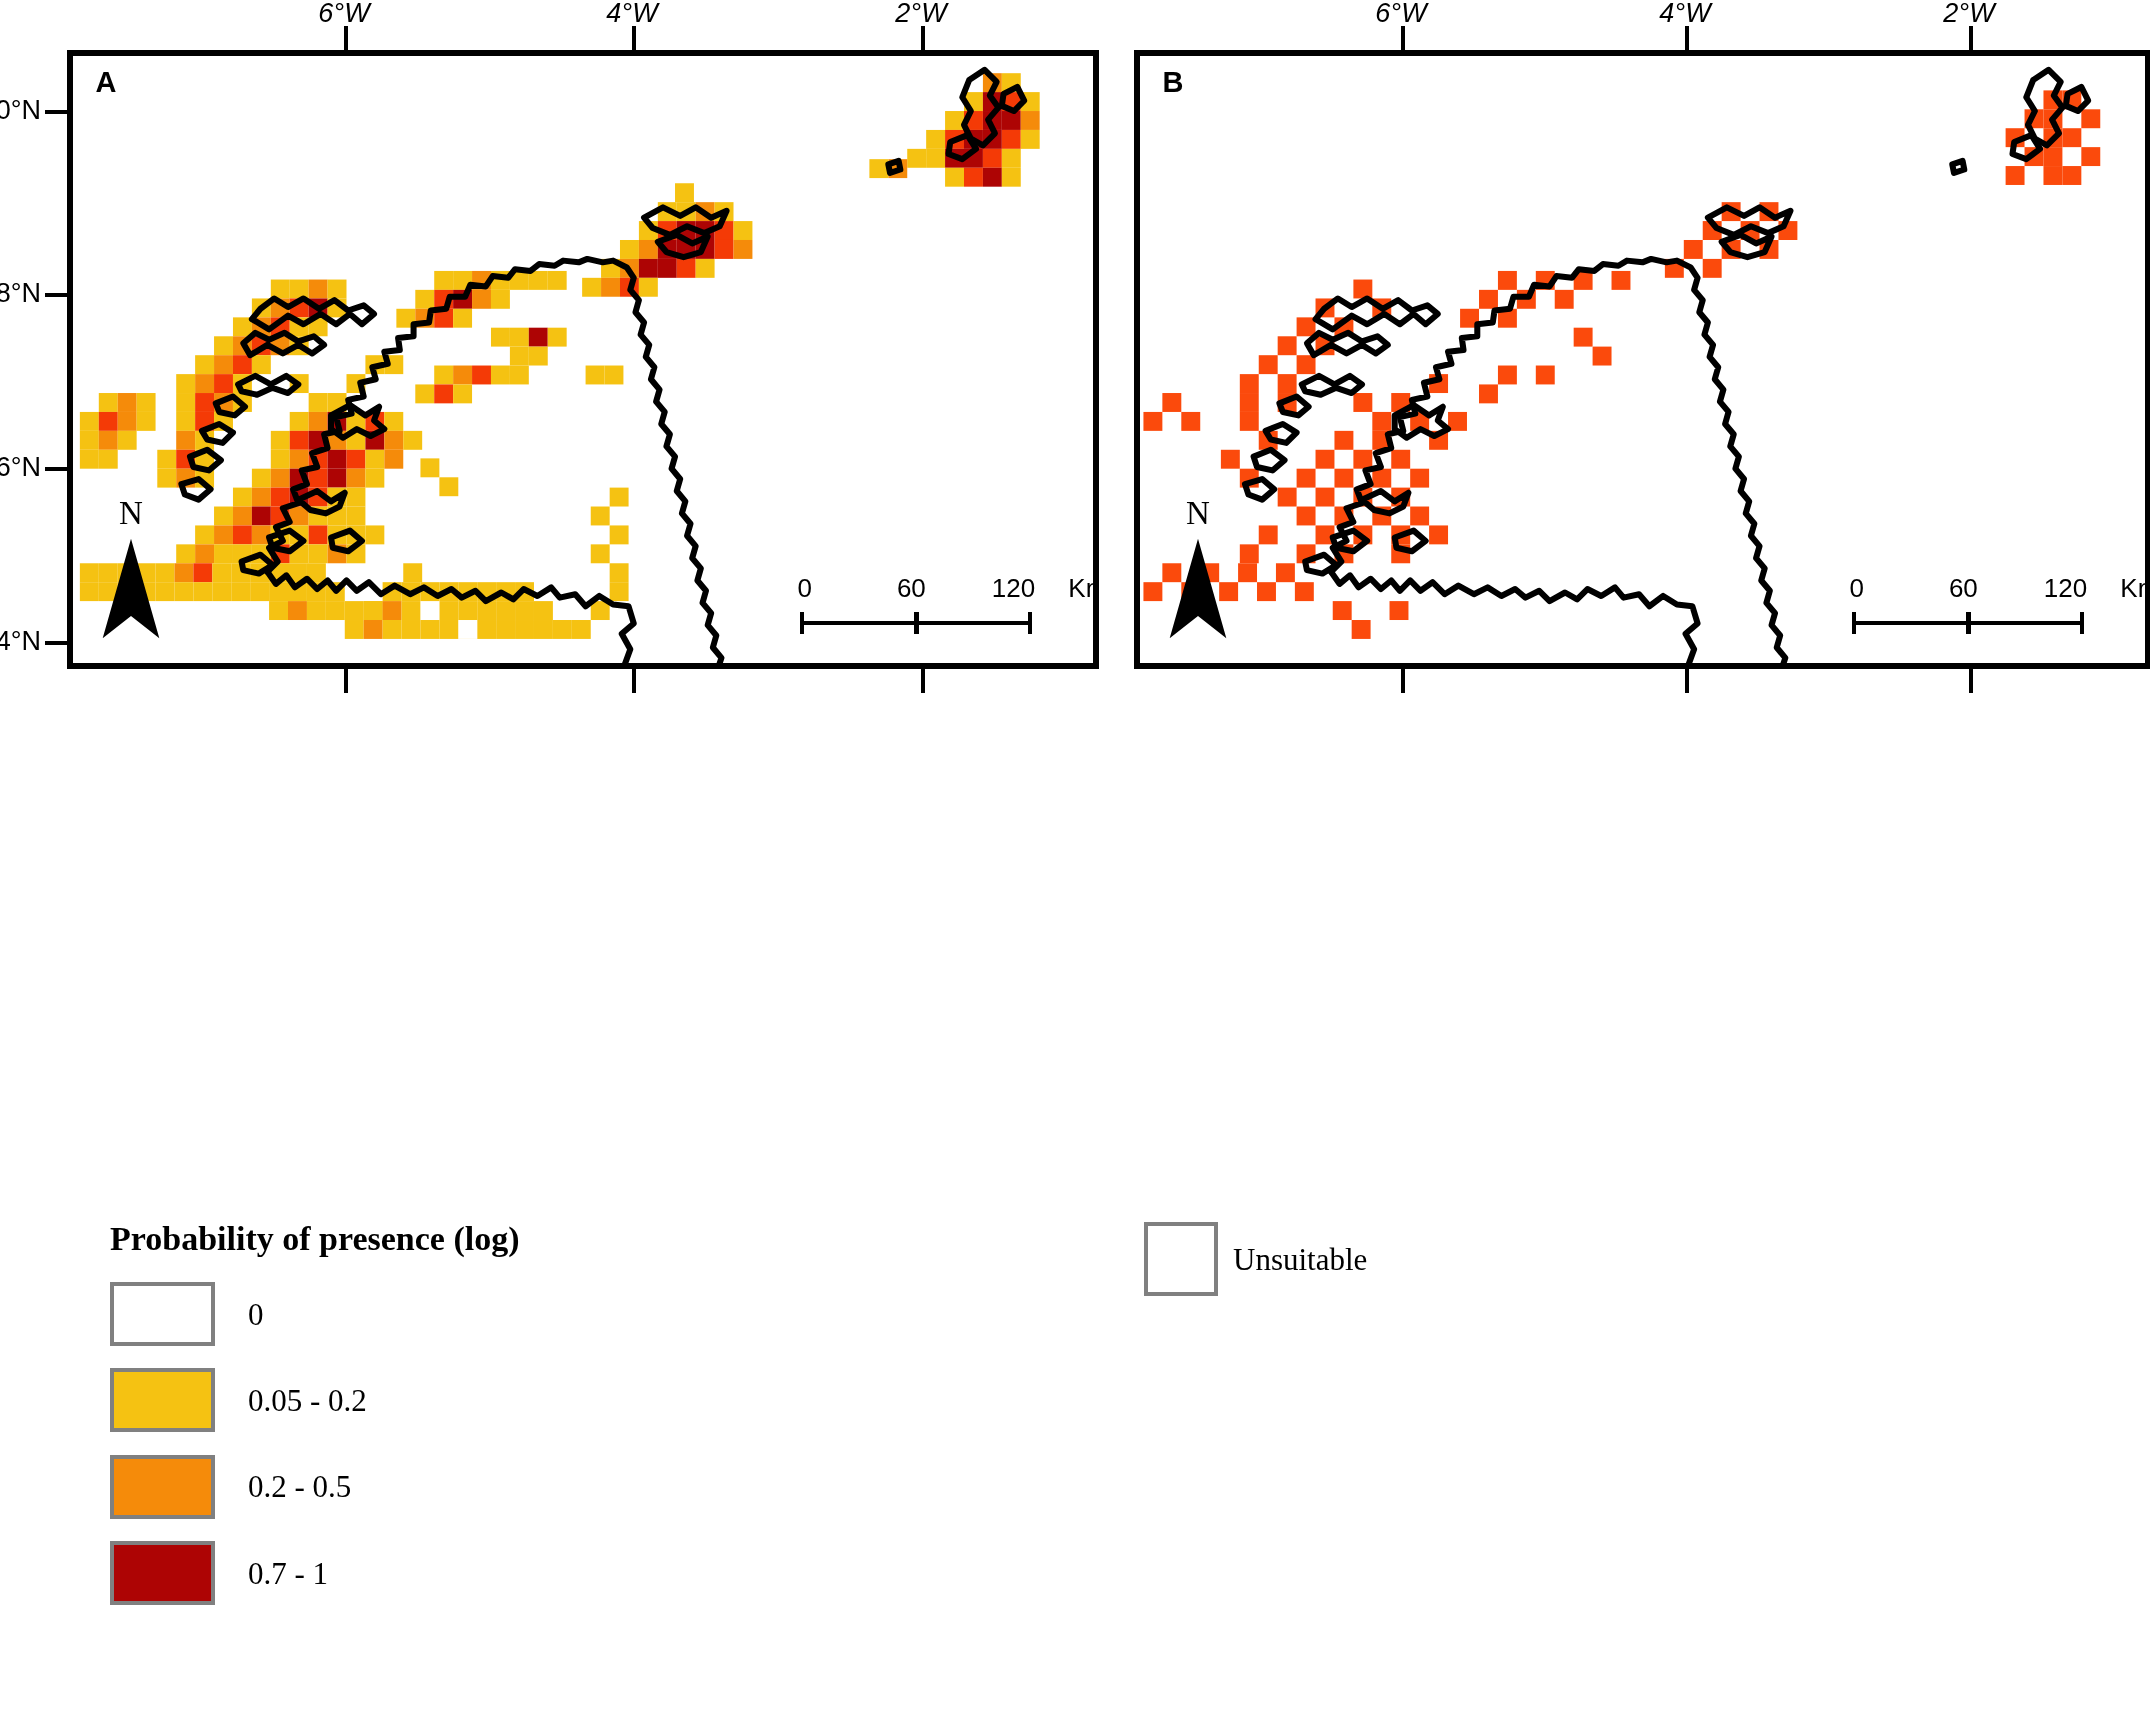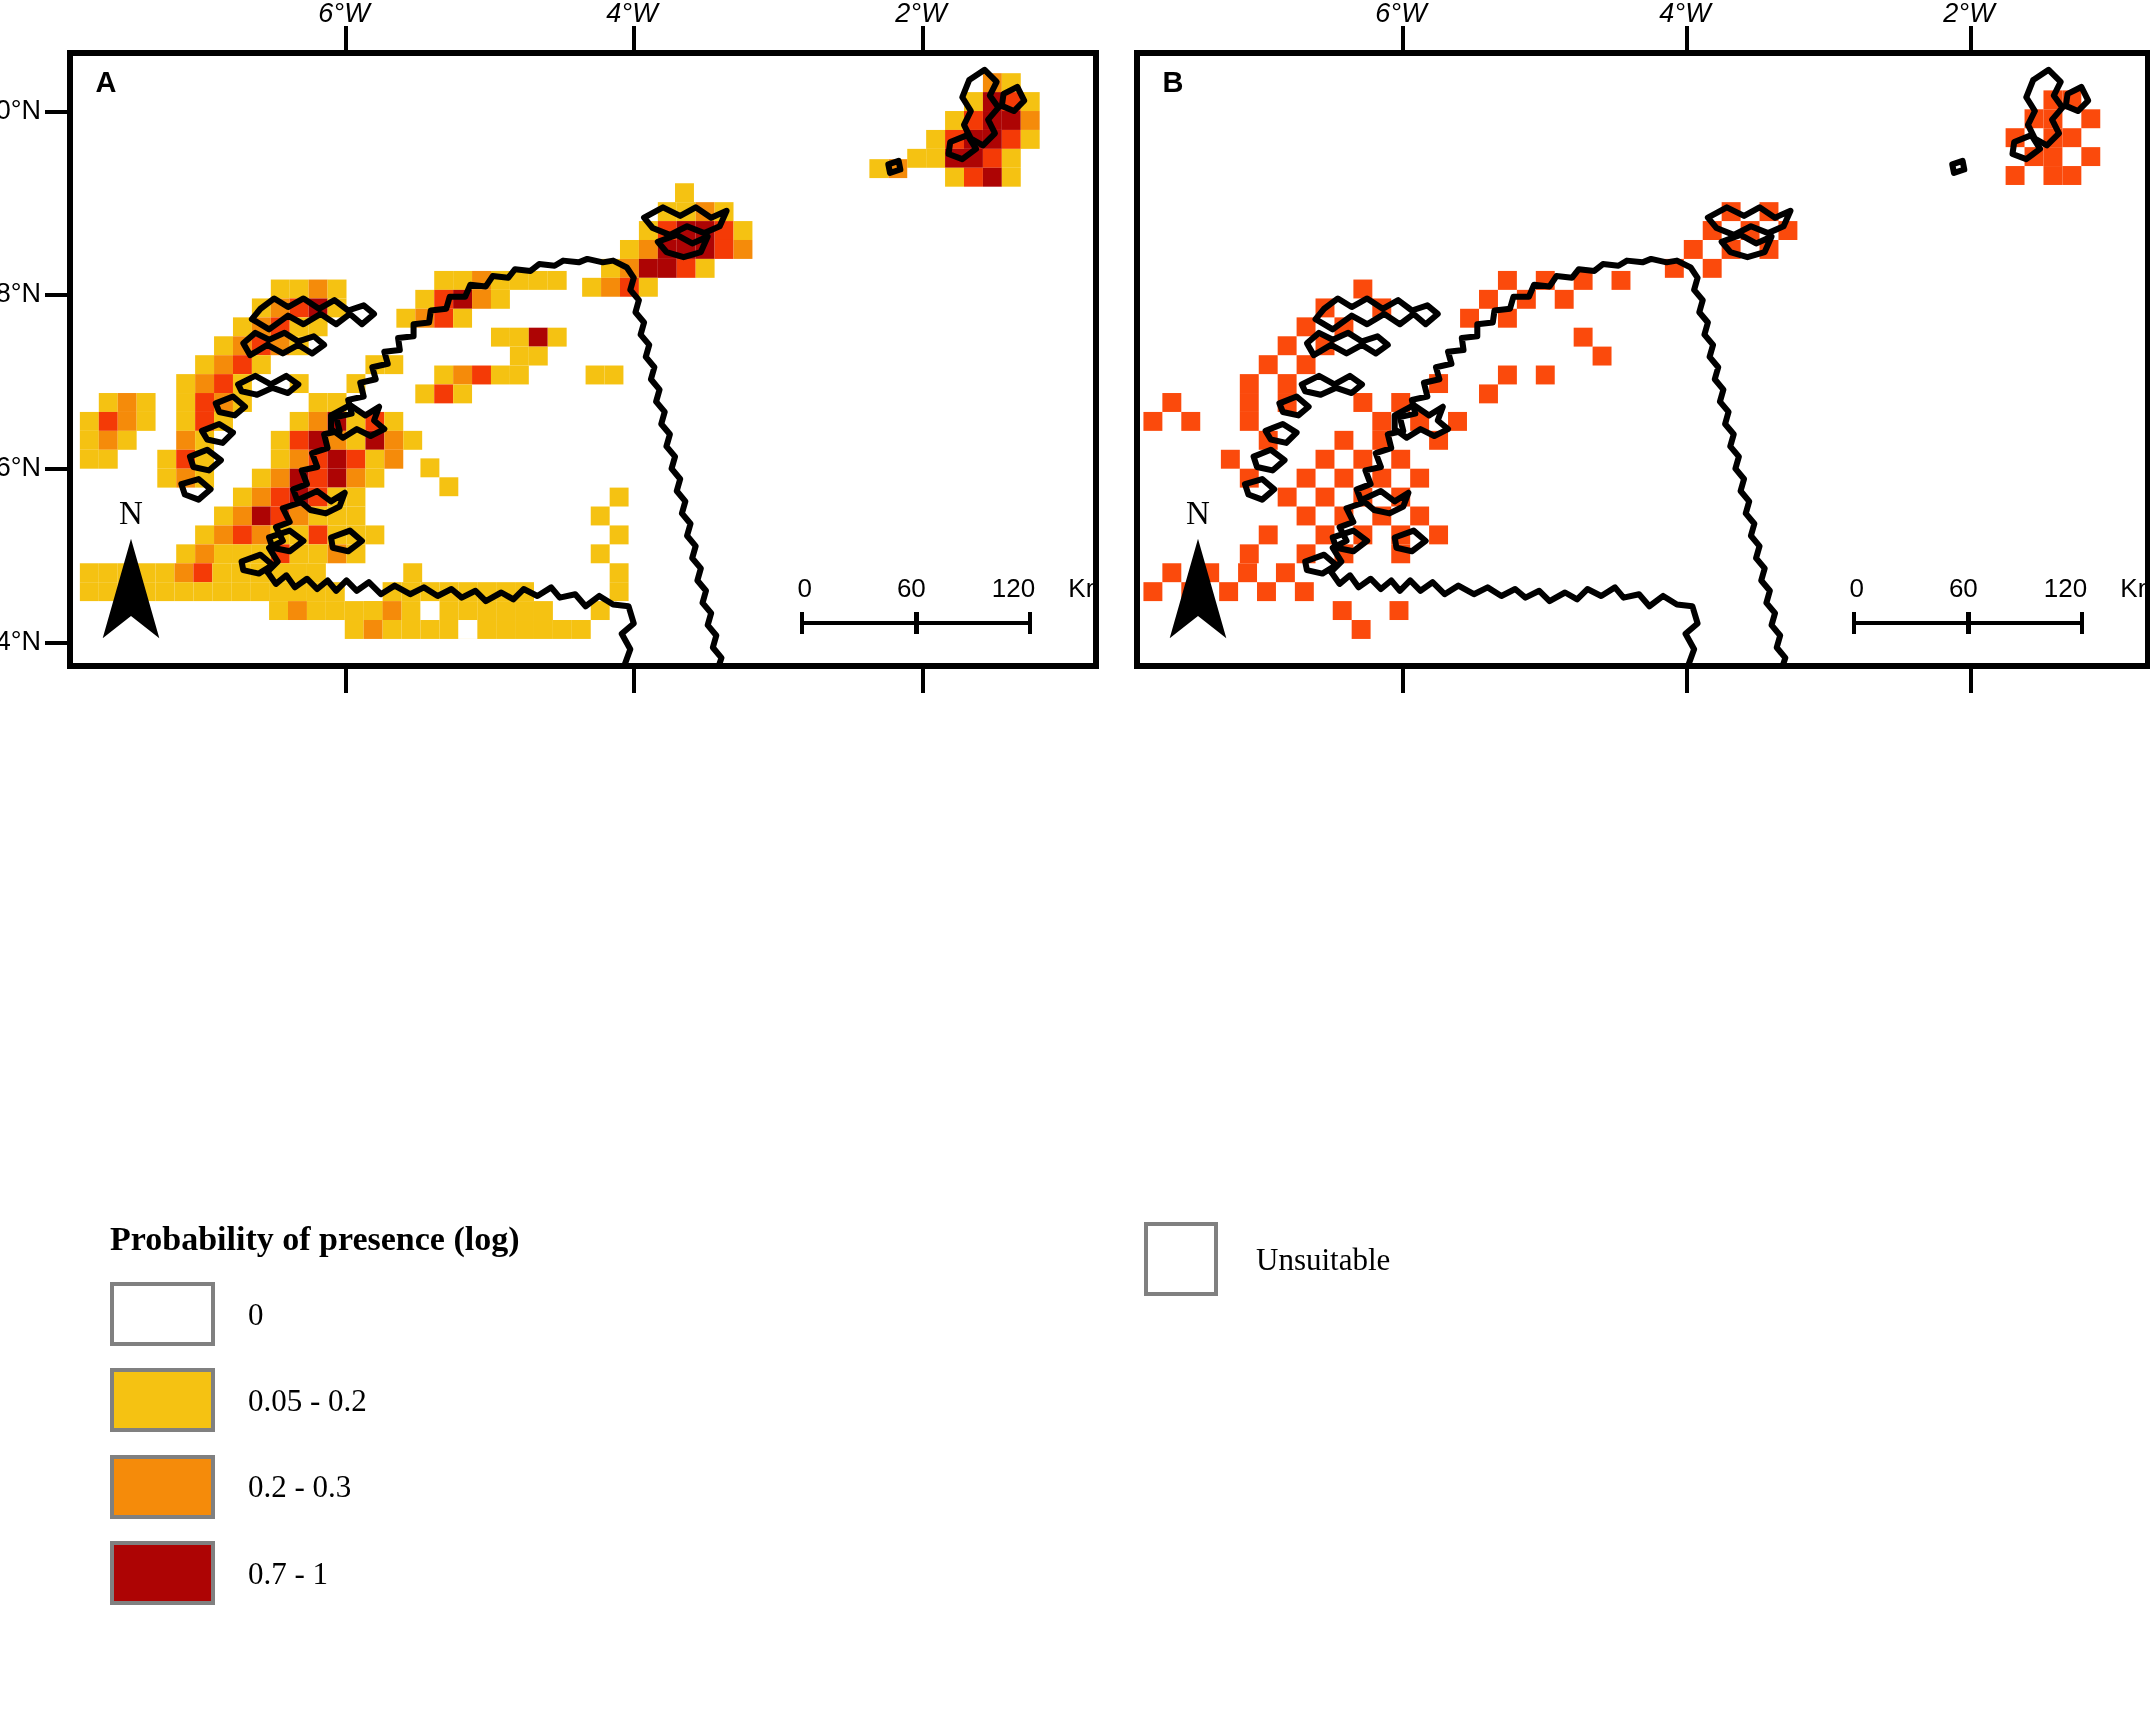--- a/index.html
+++ b/index.html
@@ -132,21 +132,21 @@
   }
   .legend-a .legend-swatch { width: 105px; height: 64px; }
   .legend-b .legend-swatch { width: 74px;  height: 74px; }
   .legend-label {
     font-size: 31px;
     color: #000;
     line-height: 1;
     white-space: nowrap;
   }
   .legend-a .legend-label { margin-left: 33px; }
-  .legend-b .legend-label { margin-left: 38px; }
+  .legend-b .legend-label { margin-left: 15px; }
 </style>
 </head>
 <body>
 
 <div class="figure">
 
   <div class="panel" id="panel-a">
     <div class="panel-label">A</div>
 
     <svg class="map-svg" viewBox="0 0 1186 706" preserveAspectRatio="none">
@@ -765,21 +765,21 @@
     <div class="legend-row">
       <div class="legend-swatch" style="background:#ffffff"></div>
       <div class="legend-label">0</div>
     </div>
     <div class="legend-row">
       <div class="legend-swatch" style="background:#f5c212"></div>
       <div class="legend-label">0.05 - 0.2</div>
     </div>
     <div class="legend-row">
       <div class="legend-swatch" style="background:#f58b0a"></div>
-      <div class="legend-label">0.2 - 0.3</div>
+      <div class="legend-label">0.2 - 0.5</div>
     </div>
     <div class="legend-row">
       <div class="legend-swatch" style="background:#ad0404"></div>
       <div class="legend-label">0.7 - 1</div>
     </div>
   </div>
 
   <div class="legend legend-b" style="left:1144px; top:1222px;">
 
     <div class="legend-row">

